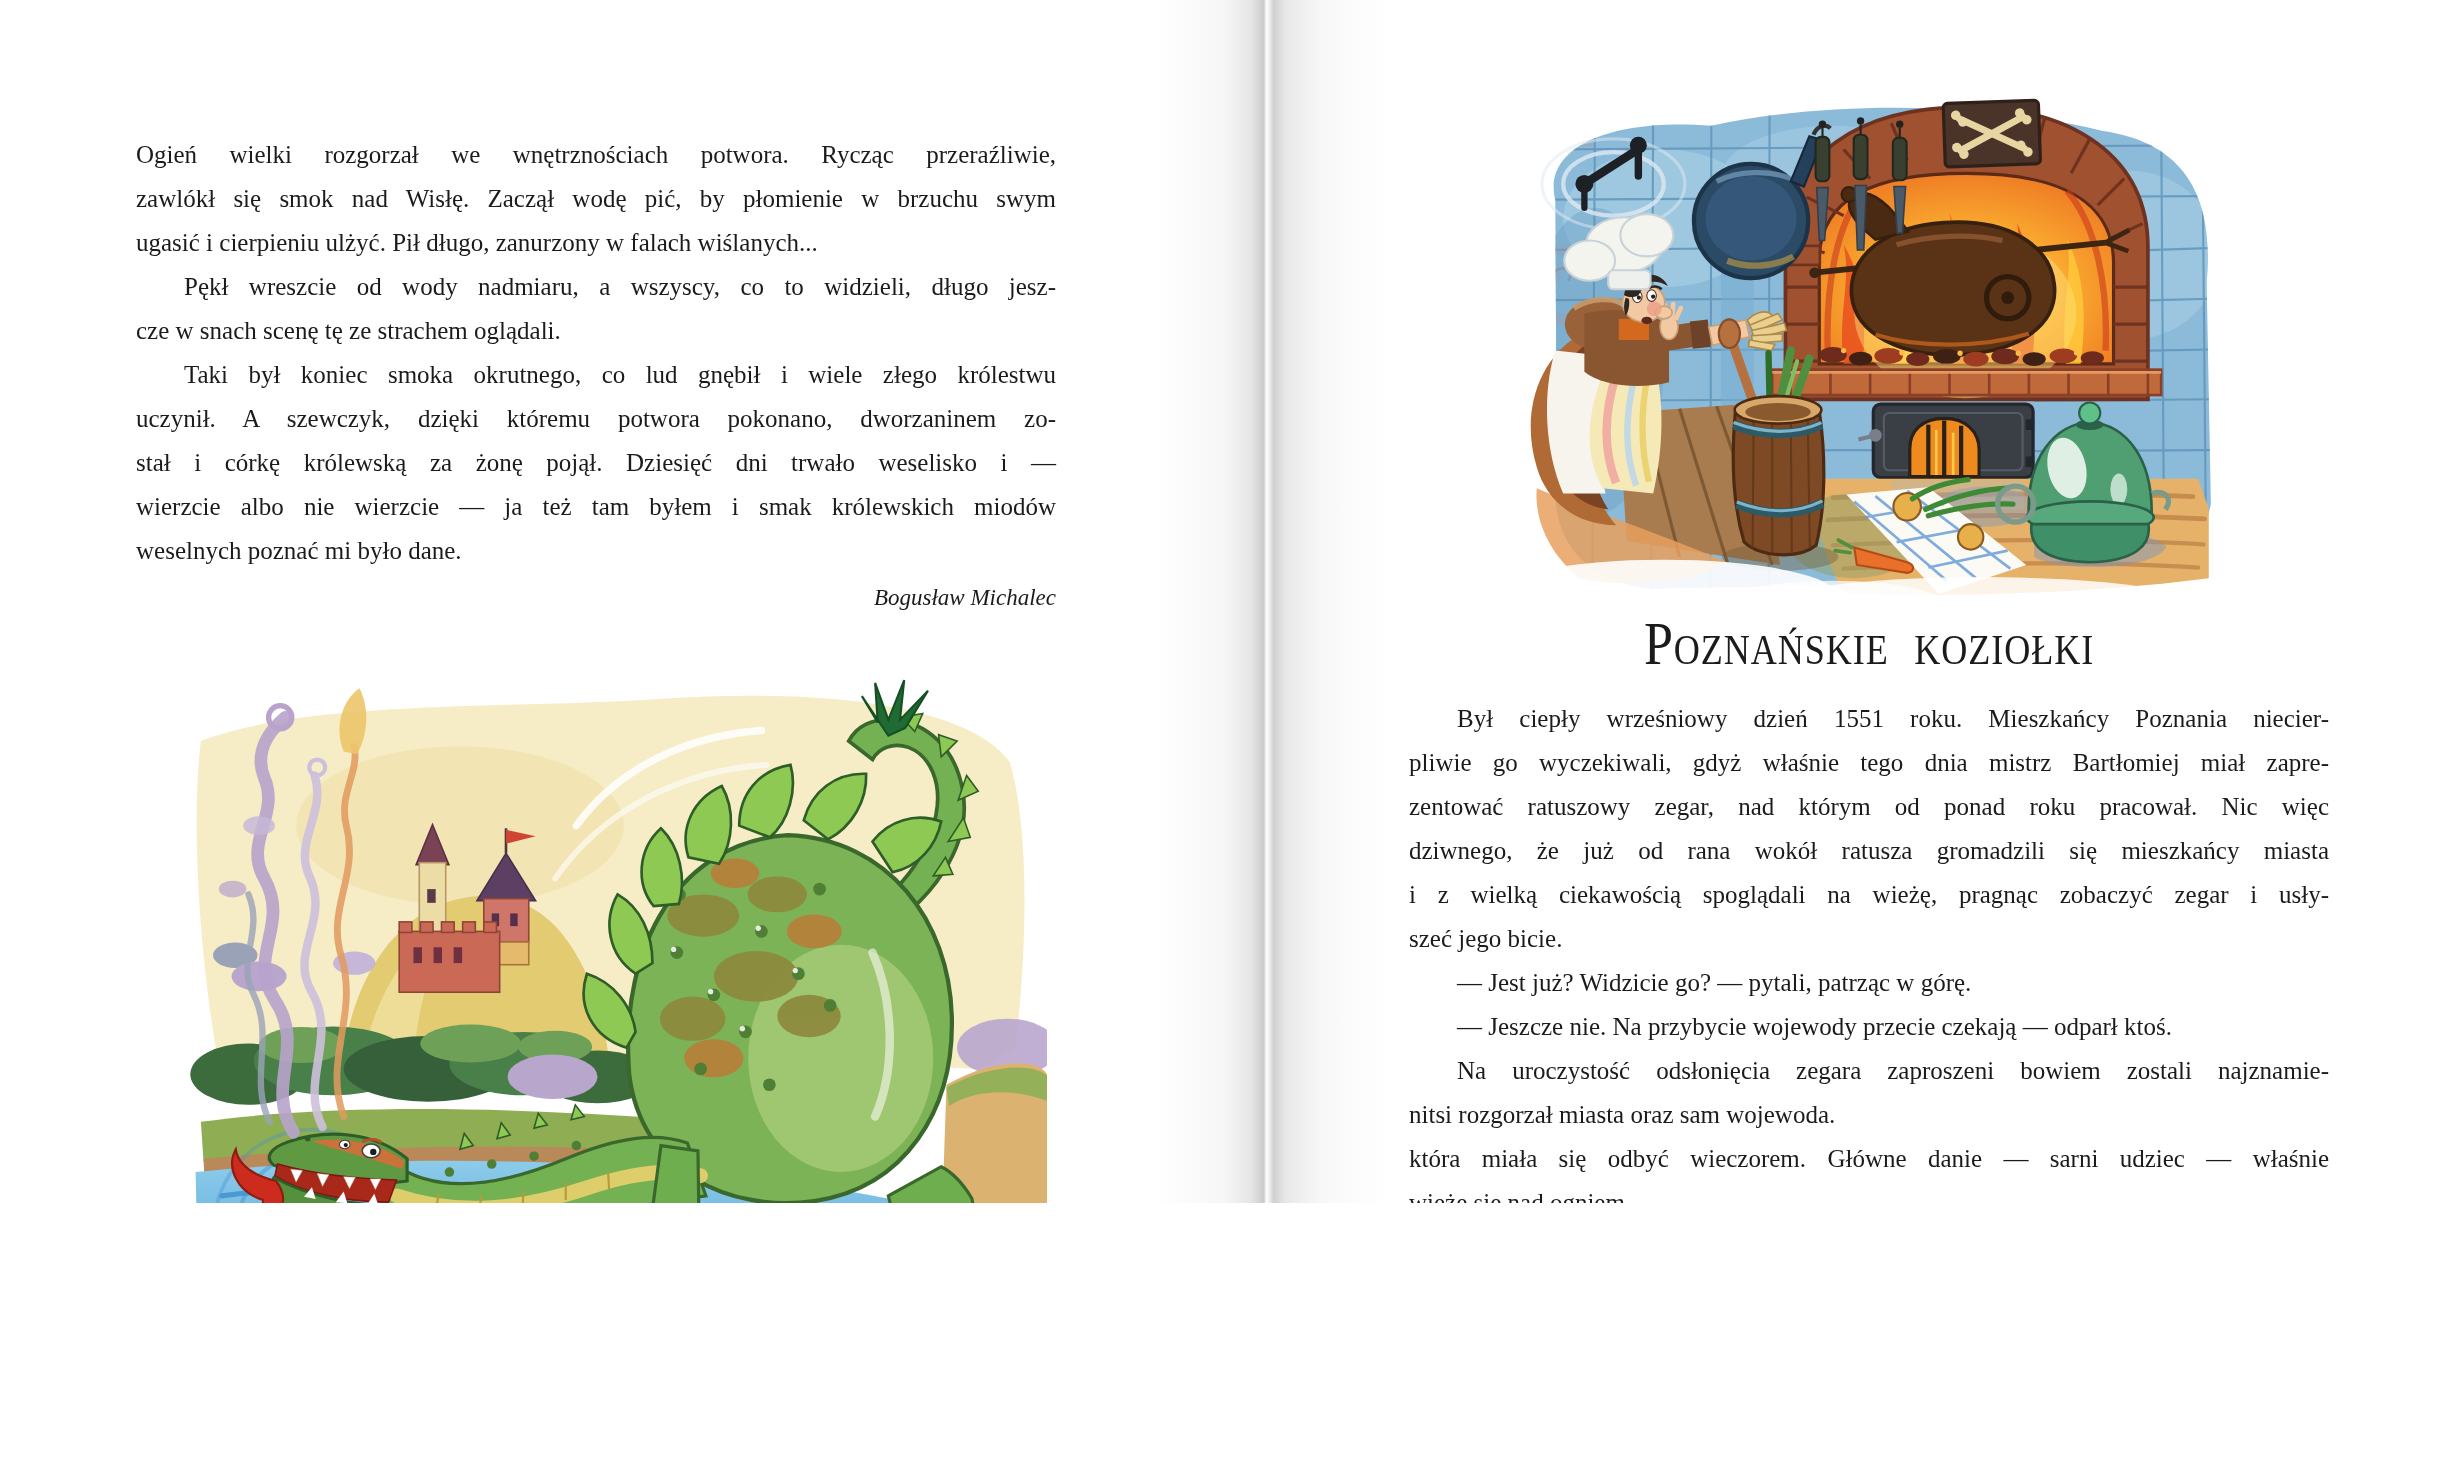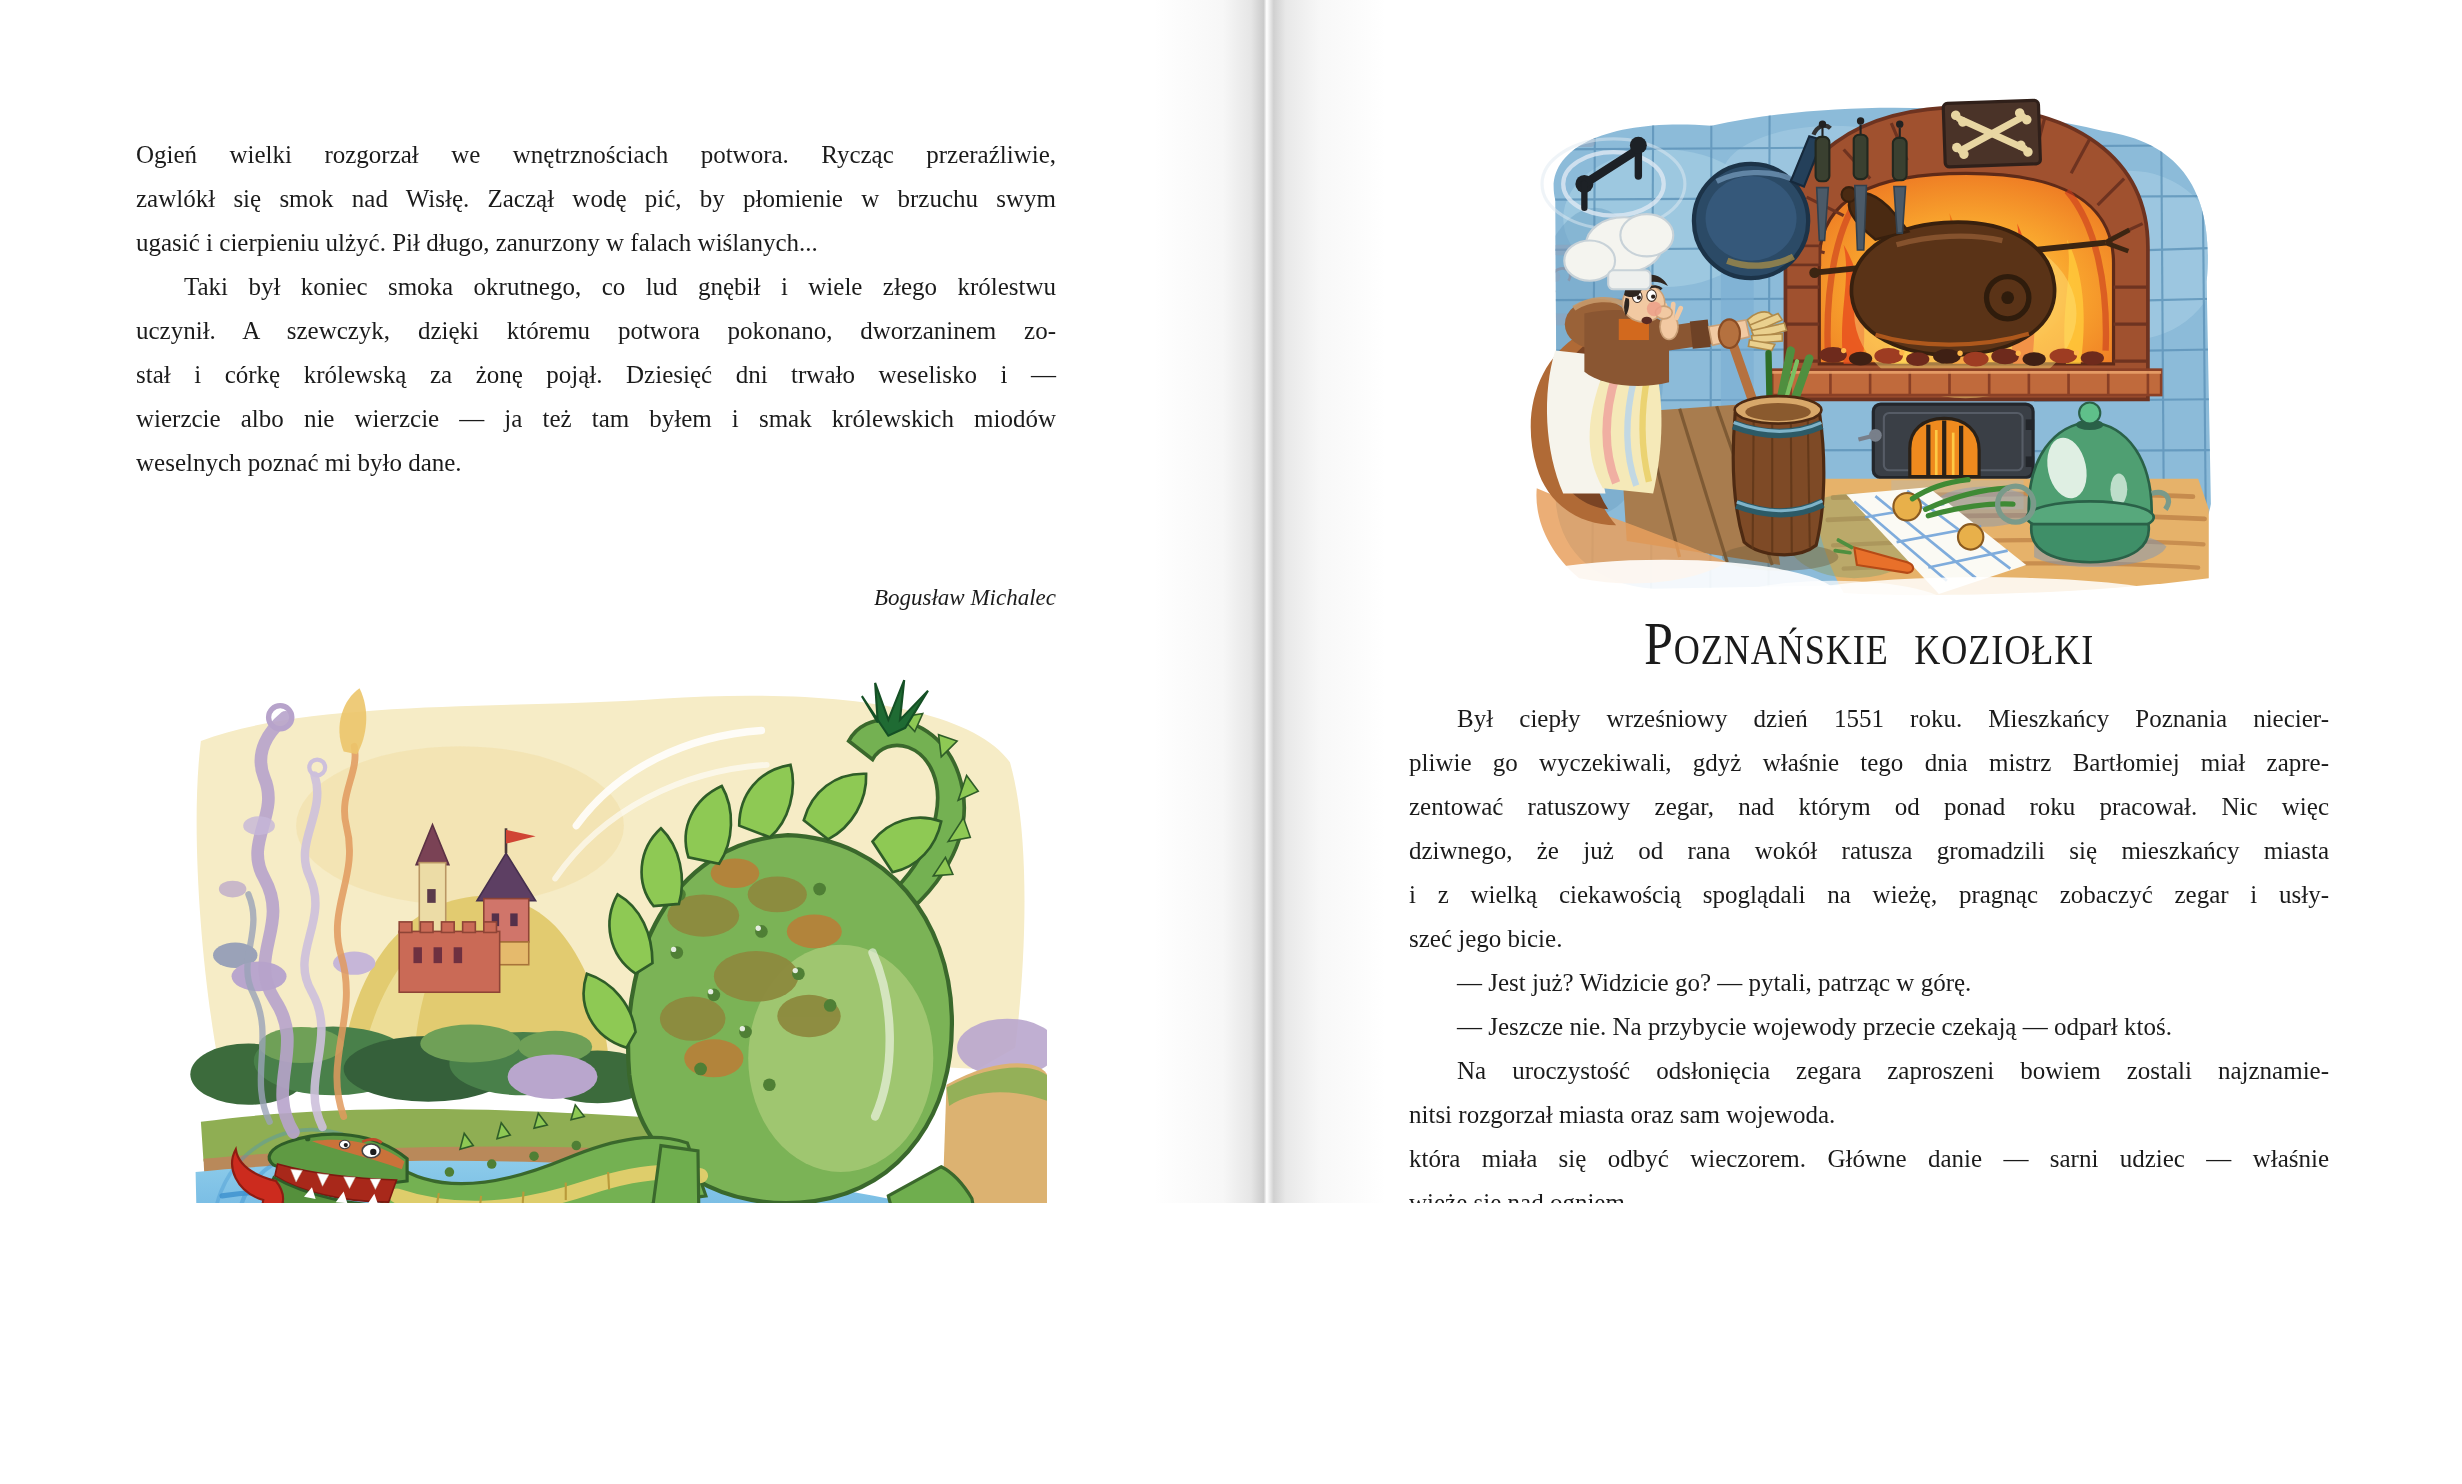--- a/index.html
+++ b/index.html
@@ -34,20 +34,24 @@
 <div class="spread">
 
   <div class="gutter"></div>
 
   <div>
     <div class="text-col text-col-left">
         <div class="paragraph">
           <div class="line">Ogień wielki rozgorzał we wnętrznościach potwora. Rycząc przeraźliwie,</div>
           <div class="line">zawlókł się smok nad Wisłę. Zaczął wodę pić, by płomienie w brzuchu swym</div>
           <div class="line last">ugasić i cierpieniu ulżyć. Pił długo, zanurzony w falach wiślanych...</div>
+        </div>
+        <div class="paragraph">
+          <div class="line indent">Pękł wreszcie od wody nadmiaru, a wszyscy, co to widzieli, długo jesz-</div>
+          <div class="line last">cze w snach scenę tę ze strachem oglądali.</div>
         </div>
         <div class="paragraph">
           <div class="line indent">Taki był koniec smoka okrutnego, co lud gnębił i wiele złego królestwu</div>
           <div class="line">uczynił. A szewczyk, dzięki któremu potwora pokonano, dworzaninem zo-</div>
           <div class="line">stał i córkę królewską za żonę pojął. Dziesięć dni trwało weselisko i —</div>
           <div class="line">wierzcie albo nie wierzcie — ja też tam byłem i smak królewskich miodów</div>
           <div class="line last">weselnych poznać mi było dane.</div>
         </div>
       </div>
     <div class="author">Bogusław Michalec</div>

